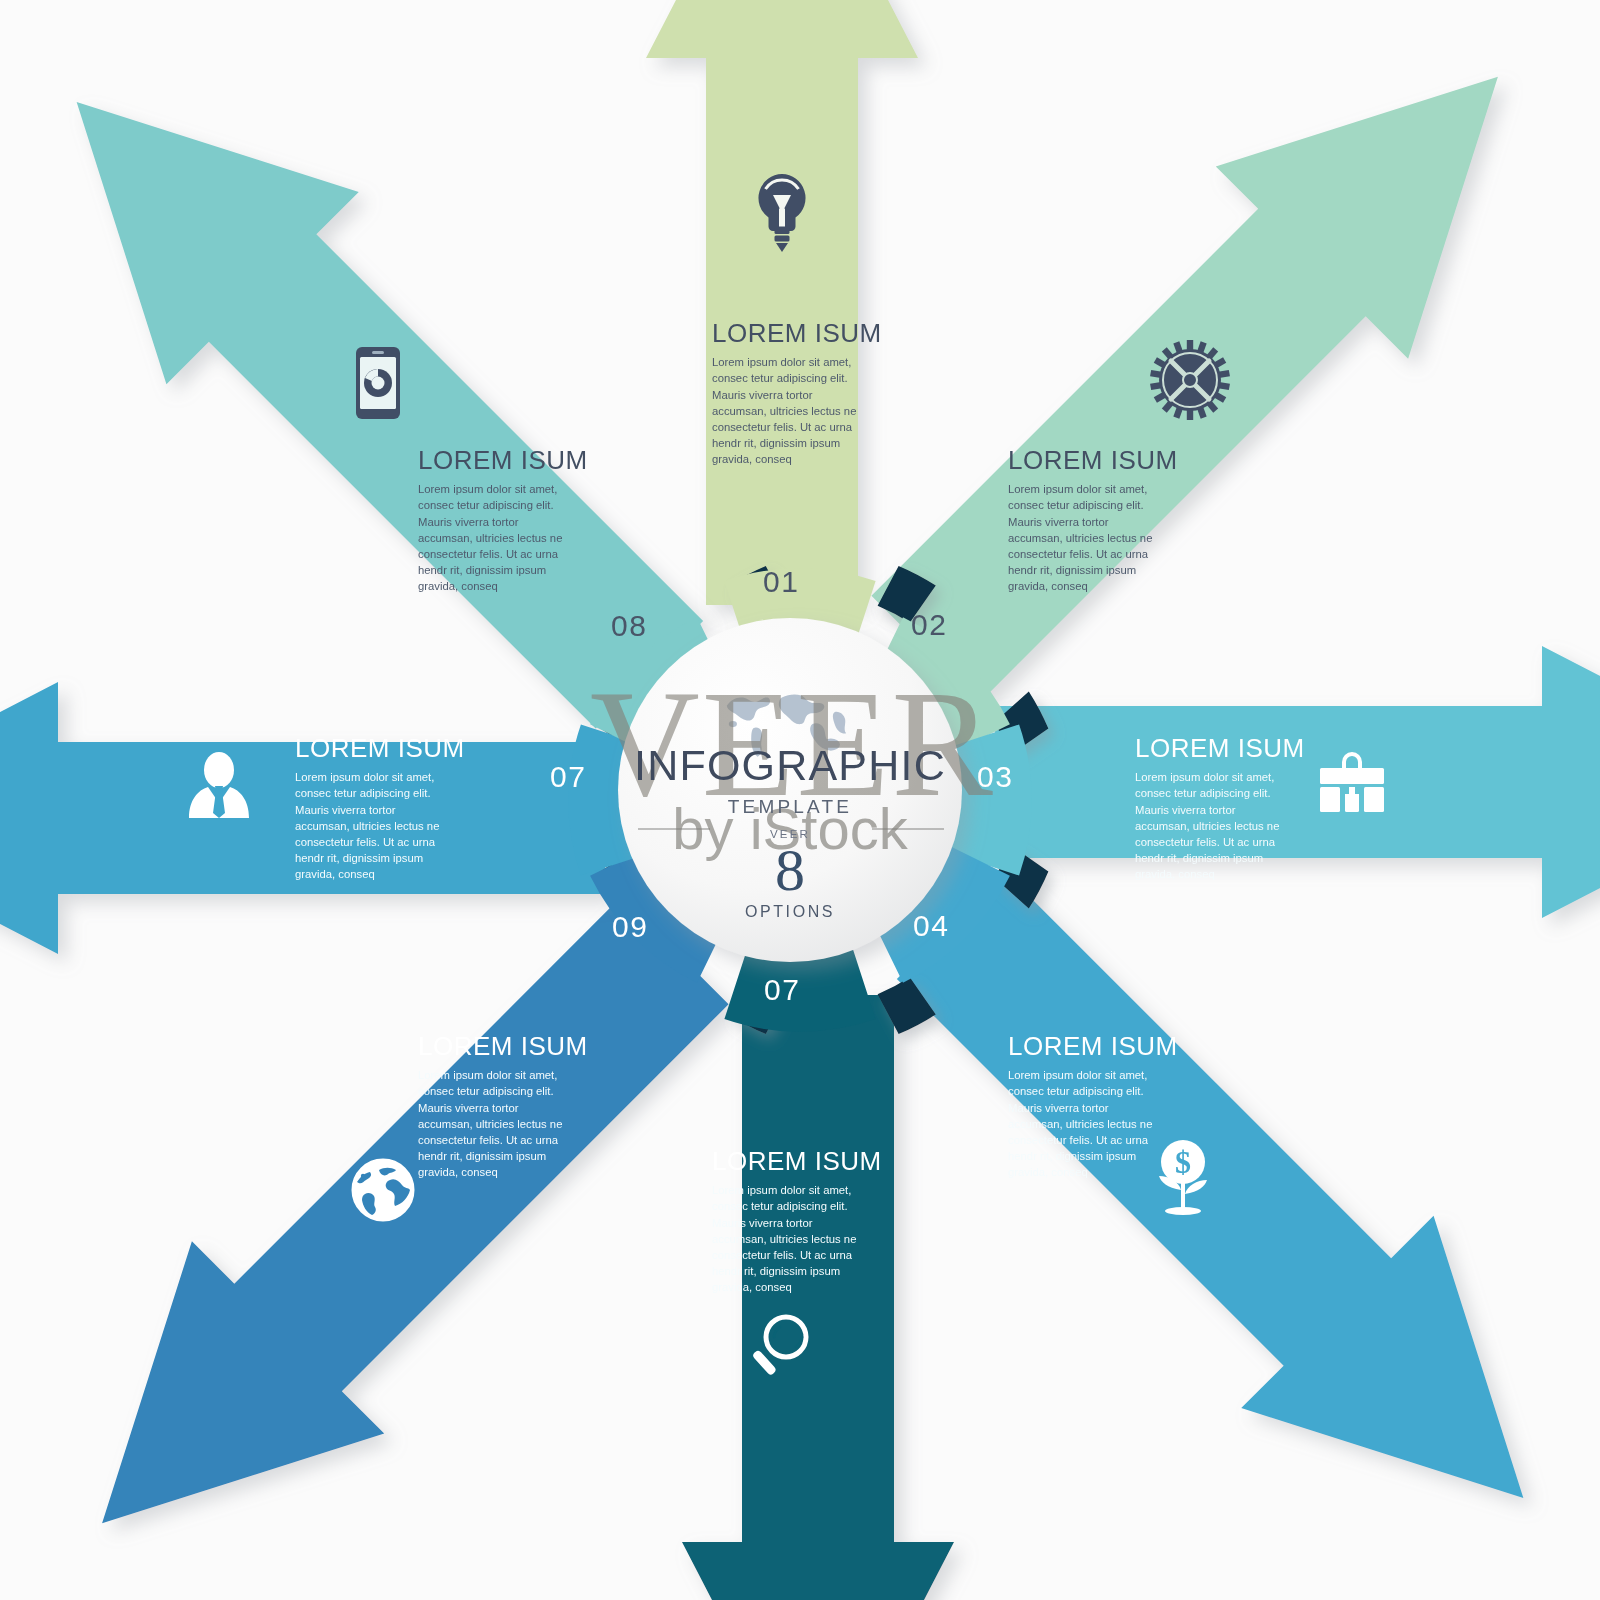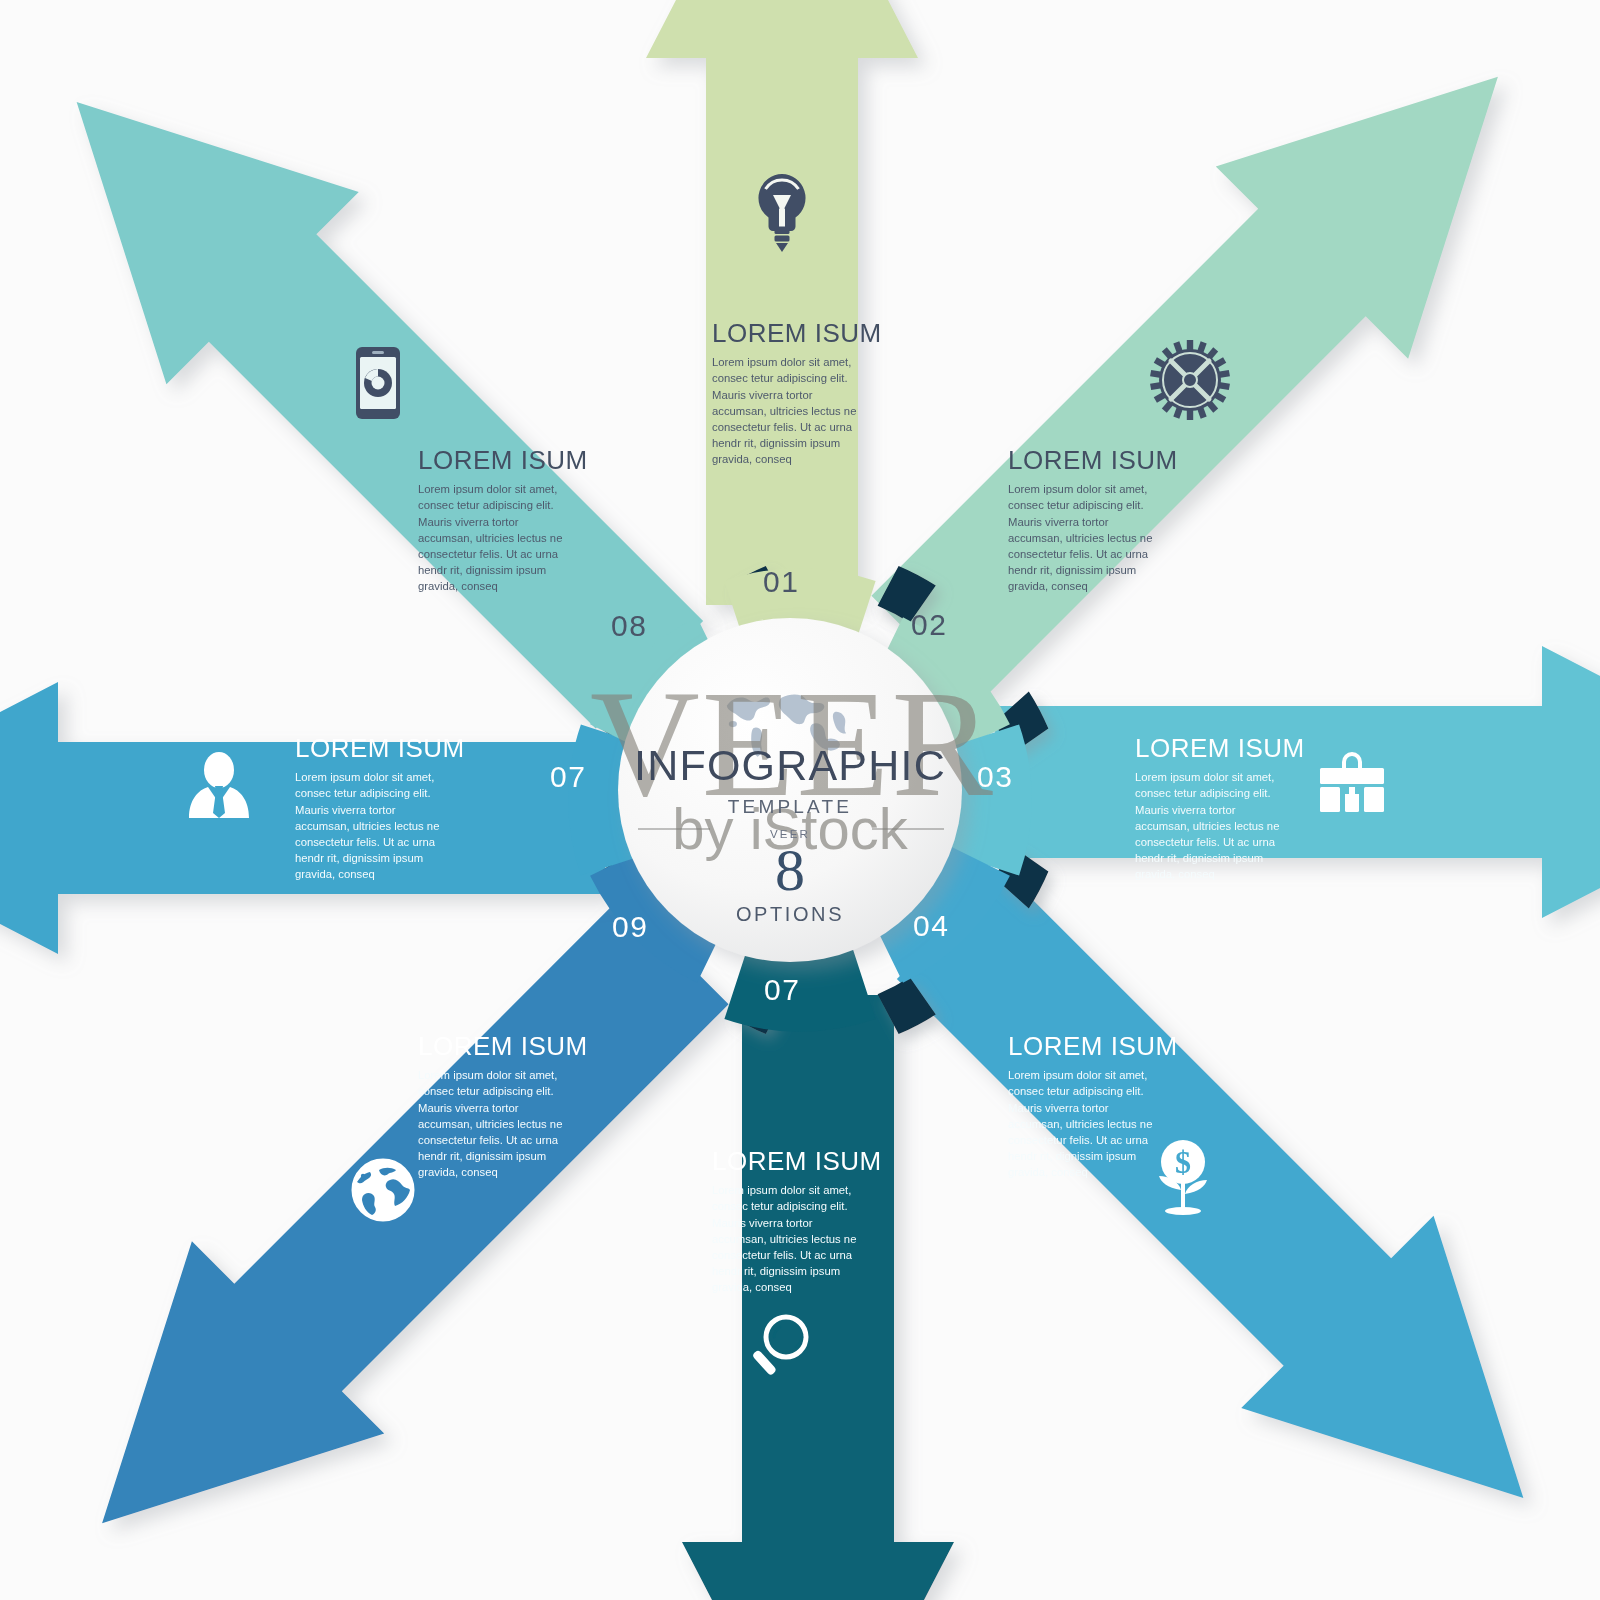--- a/index.html
+++ b/index.html
@@ -48,21 +48,21 @@
   }
   #centre .c-with{
     font-size:11.5px;color:#6a7governo;letter-spacing:2.2px;margin:10px 0 0 0;
   }
   #centre .c-with{color:#6a7384;}
   #centre .c-eight{
     font-size:60px;color:#39506b;line-height:.95;margin:2px 0 0 0;
     font-family:"Liberation Serif",serif;
   }
   #centre .c-options{
-    font-size:20px;color:#4e5a6d;letter-spacing:2.6px;margin:4px 0 0 0;
+    font-size:16px;color:#4e5a6d;letter-spacing:2.6px;margin:4px 0 0 0;
   }
   
   #wm-veer{
     position:absolute;left:0;top:0;width:1600px;height:1600px;
     pointer-events:none;
   }
   .veer-word{
     position:absolute;left:590px;top:668px;width:400px;
     text-align:center;font-family:"Liberation Serif",serif;
     font-size:152px;color:rgba(130,128,120,.62);line-height:1;

